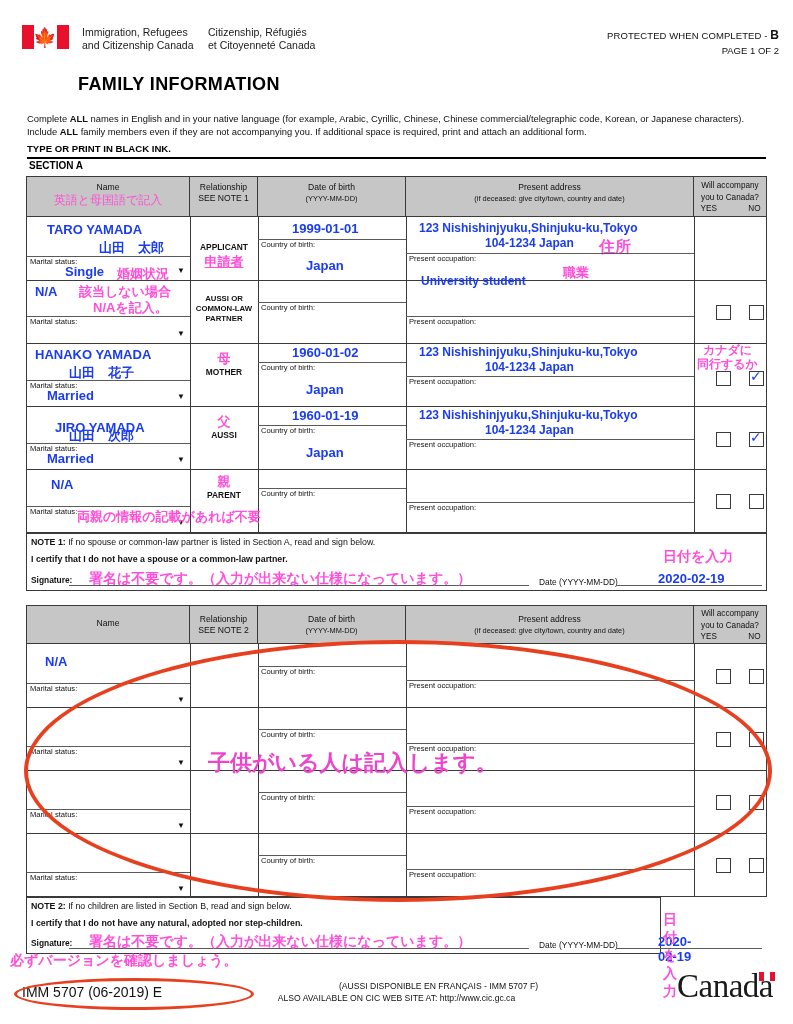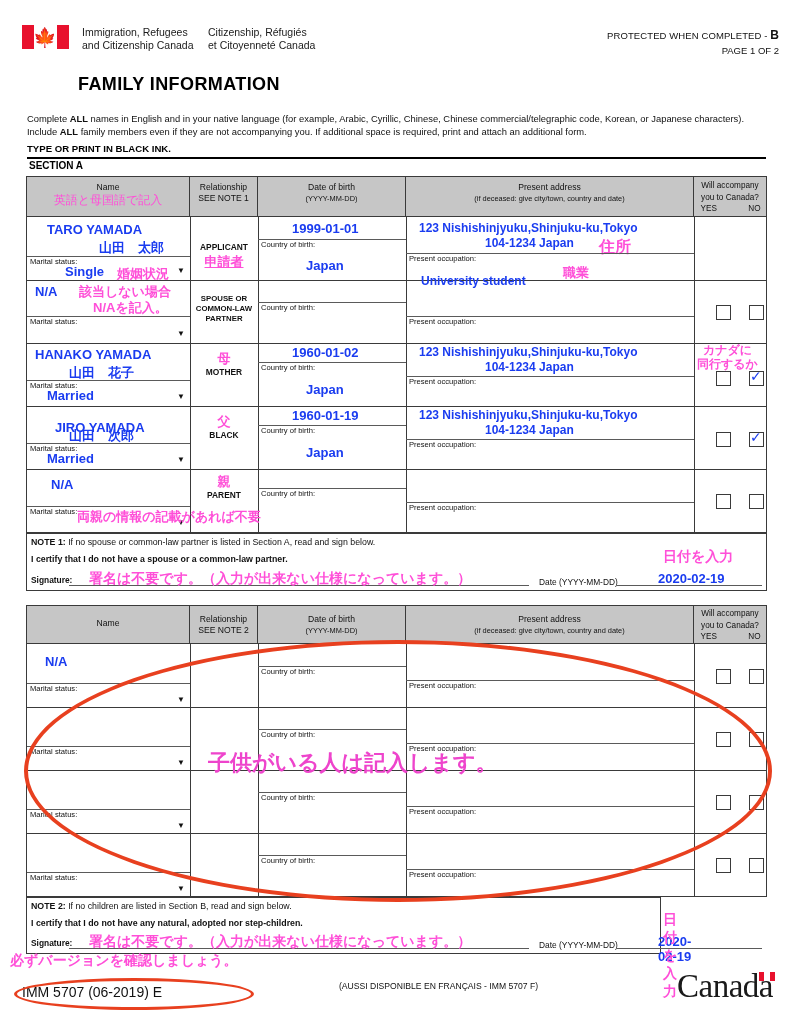--- a/index.html
+++ b/index.html
@@ -176,21 +176,21 @@
 
     <div>
       <div class="val" style="left:8px;top:107px;">N/A</div>
       <div class="pinknote" style="left:52px;top:106px;font-size:13px;">該当しない場合</div>
       <div class="pinknote" style="left:66px;top:122px;font-size:13px;">N/Aを記入。</div>
       <div class="hthin" style="left:0;top:139px;width:163px;"></div>
       <div class="lbl" style="left:3px;top:140px;">Marital status:</div>
       <div class="val" style="left:38px;top:147px;"></div>
       <div class="caret" style="left:150px;top:152px;">▼</div>
 
-      <div class="rel" style="top:117px;left:163px;width:68px;font-size:7.8px;">SPOUSE OR</div>
+      <div class="rel" style="top:117px;left:163px;width:68px;font-size:7.8px;">AUSSI OR</div>
       <div class="rel" style="top:127px;left:163px;width:68px;font-size:7.8px;">COMMON-LAW</div>
       <div class="rel" style="top:137px;left:163px;width:68px;font-size:7.8px;">PARTNER</div>
 
       <div class="hthin" style="left:231px;top:125px;width:148px;"></div>
       <div class="lbl" style="left:234px;top:126px;">Country of birth:</div>
       <div class="hthin" style="left:379px;top:139px;width:288px;"></div>
       <div class="lbl" style="left:382px;top:140px;">Present occupation:</div>
 
       <div class="cbx" style="left:689px;top:128px;"></div>
       <div class="cbx" style="left:722px;top:128px;"></div>
@@ -227,21 +227,21 @@
 
     <div>
       <div class="val" style="left:28px;top:243px;">JIRO  YAMADA</div>
       <div class="val" style="left:42px;top:250px;">山田　次郎</div>
       <div class="hthin" style="left:0;top:266px;width:163px;"></div>
       <div class="lbl" style="left:3px;top:267px;">Marital status:</div>
       <div class="val" style="left:20px;top:274px;">Married</div>
       <div class="caret" style="left:150px;top:278px;">▼</div>
 
       <div class="relpink" style="top:236px;left:163px;width:68px;">父</div>
-      <div class="rel" style="top:253px;left:163px;width:68px;">BLACK</div>
+      <div class="rel" style="top:253px;left:163px;width:68px;">AUSSI</div>
 
       <div class="val" style="left:265px;top:231px;">1960-01-19</div>
       <div class="hthin" style="left:231px;top:248px;width:148px;"></div>
       <div class="lbl" style="left:234px;top:249px;">Country of birth:</div>
       <div class="val" style="left:279px;top:268px;">Japan</div>
 
       <div class="val valsm" style="left:392px;top:231px;">123 Nishishinjyuku,Shinjuku-ku,Tokyo</div>
       <div class="val valsm" style="left:458px;top:246px;">104-1234 Japan</div>
       <div class="hthin" style="left:379px;top:262px;width:288px;"></div>
       <div class="lbl" style="left:382px;top:263px;">Present occupation:</div>
@@ -376,20 +376,21 @@
     <div class="sigpink" style="left:62px;top:35px;">署名は不要です。（入力が出来ない仕様になっています。）</div>
     <div class="sig" style="left:512px;top:42px;">Date (YYYY-MM-DD)</div>
     <div class="uline" style="left:590px;top:50px;width:145px;"></div>
     <div class="dateval" style="left:631px;top:36px;">2020-02-19</div>
     <div class="datepink" style="left:636px;top:13px;">日付を入力</div>
   </div>
 
   <div class="vernote">必ずバージョンを確認しましょう。</div>
   <div class="imm">IMM 5707 (06-2019) E</div>
   <div class="footnote" style="top:981px;padding-left:42px;">(AUSSI DISPONIBLE EN FRANÇAIS - IMM 5707 F)</div>
+  <div class="footnote" style="top:993px;">ALSO AVAILABLE ON CIC WEB SITE AT: http://www.cic.gc.ca</div>
   <div class="canada">
     <span>Canada</span><span class="cflag"></span>
   </div>
 
   <div class="ellipse" id="ellipse-children"></div>
   <div class="bigpink" style="left:208px;top:748px;">子供がいる人は記入します。</div>
   <div class="ellipse" id="ellipse-version"></div>
 
 </div>
 

